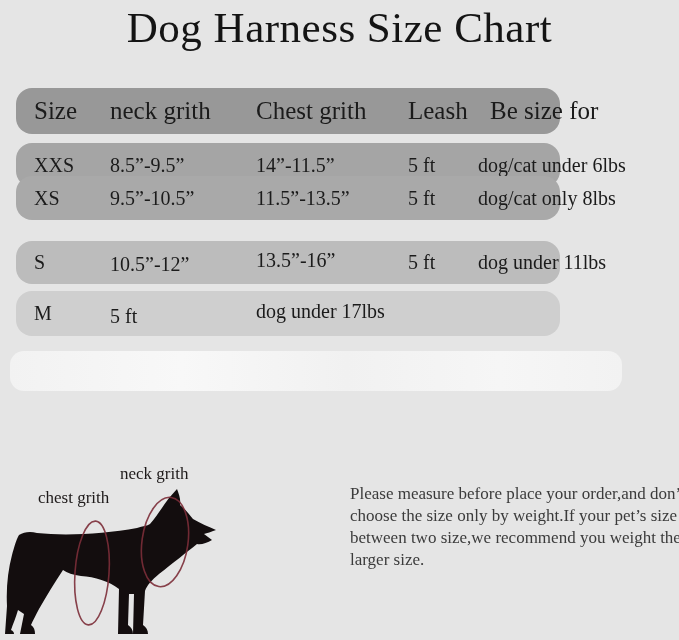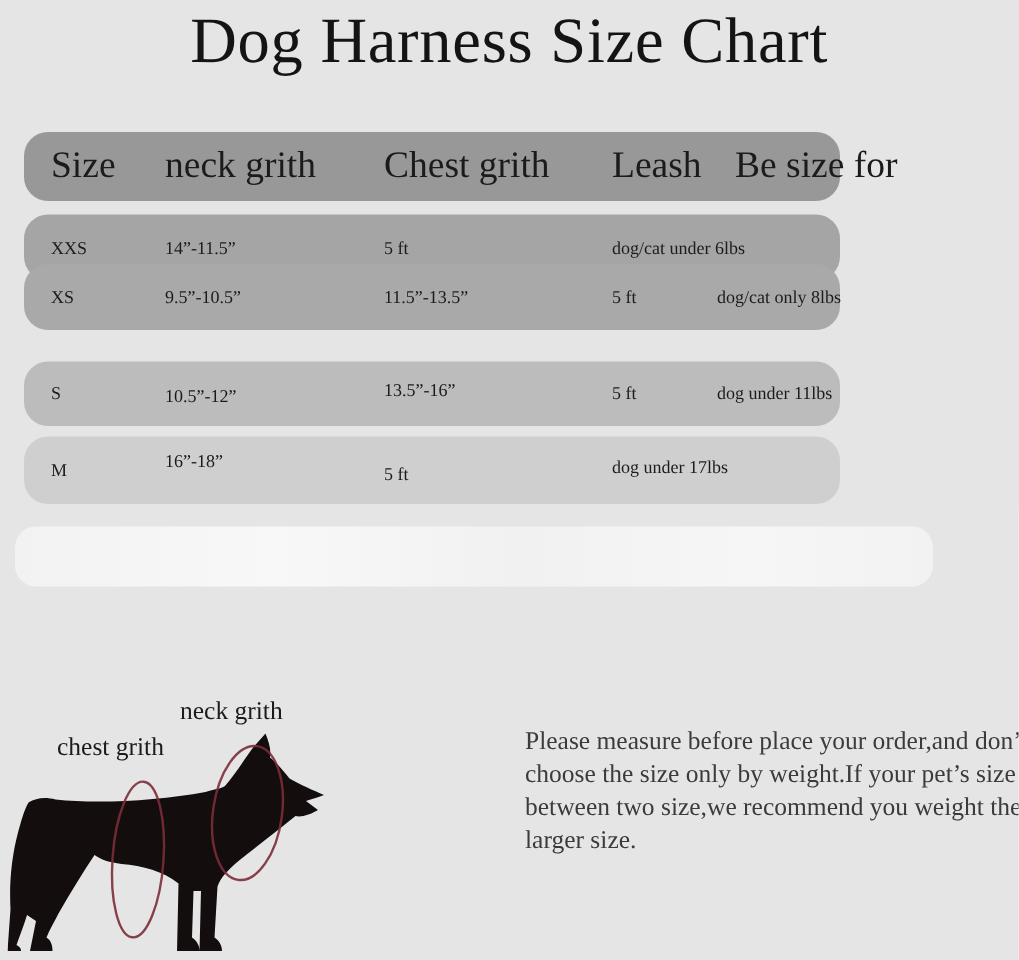--- a/index.html
+++ b/index.html
@@ -35,21 +35,21 @@
     padding-left:18px;
     box-sizing:border-box;
     color:#1b1b1b;
     margin-left:12px;
   }
   .trow.header{top:0;height:46px;font-size:25px;}
   .trow.r0{top:55px;height:44px;}
   .trow.r1{top:88px;height:44px;}
   .trow.r2{top:153px;height:43px;}
   .trow.r3{top:203px;height:45px;}
-  .trow .cell{font-size:12px;white-space:nowrap;}
+  .trow .cell{font-size:20px;white-space:nowrap;}
   .trow.header .cell{font-size:25px;}
   .trow.header .c-used{padding-left:12px;}
   
   .trow.r2 .c-neck{transform:translateY(2px);}
   .trow.r2 .c-chest{transform:translateY(-2px);}
   .trow.r3 .c-chest{transform:translateY(-6px);}
   .trow.r3 .c-leash{transform:translateY(3px);}
   .trow.r3 .c-used{transform:translateY(-2px);}
   .ghost-row{
     position:absolute;
@@ -91,20 +91,21 @@
     <div class="trow header" style="background: rgb(152, 152, 152);">
       <div class="cell c-size">Size</div>
       <div class="cell c-neck">neck grith</div>
       <div class="cell c-chest">Chest grith</div>
       <div class="cell c-leash">Leash</div>
       <div class="cell c-used">Be size for</div>
     </div>
 
     <div class="trow r0" style="background: rgb(165, 165, 165);">
       <div class="cell c-size">XXS</div>
+      <div class="cell c-neck">8.5”-9.5”</div>
       <div class="cell c-chest">14”-11.5”</div>
       <div class="cell c-leash">5 ft</div>
       <div class="cell c-used">dog/cat under 6lbs</div>
     </div>
 
     <div class="trow r1" style="background: rgb(169, 169, 169);">
       <div class="cell c-size">XS</div>
       <div class="cell c-neck">9.5”-10.5”</div>
       <div class="cell c-chest">11.5”-13.5”</div>
       <div class="cell c-leash">5 ft</div>
@@ -114,21 +115,20 @@
     <div class="trow r2" style="background: rgb(188, 188, 188);">
       <div class="cell c-size">S</div>
       <div class="cell c-neck">10.5”-12”</div>
       <div class="cell c-chest">13.5”-16”</div>
       <div class="cell c-leash">5 ft</div>
       <div class="cell c-used">dog under 11lbs</div>
     </div>
 
     <div class="trow r3" style="background: rgb(207, 207, 207);">
       <div class="cell c-size">M</div>
-      <div class="cell c-chest">16”-18”</div>
       <div class="cell c-leash">5 ft</div>
       <div class="cell c-used">dog under 17lbs</div>
     </div>
 
     <div class="ghost-row"></div>
   </div>
 
   <svg class="dog-figure" viewBox="0 0 220 160" xmlns="http://www.w3.org/2000/svg">
     <path fill="#130d0e" d="
       M14,57

